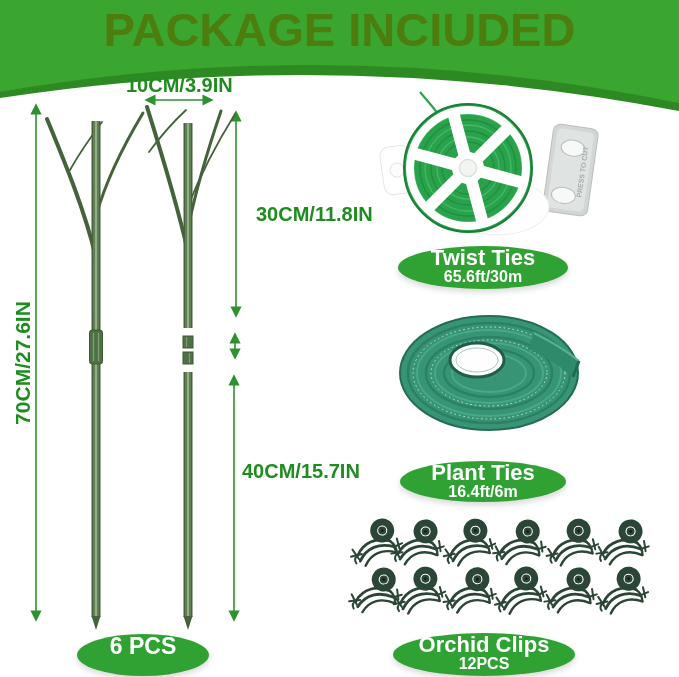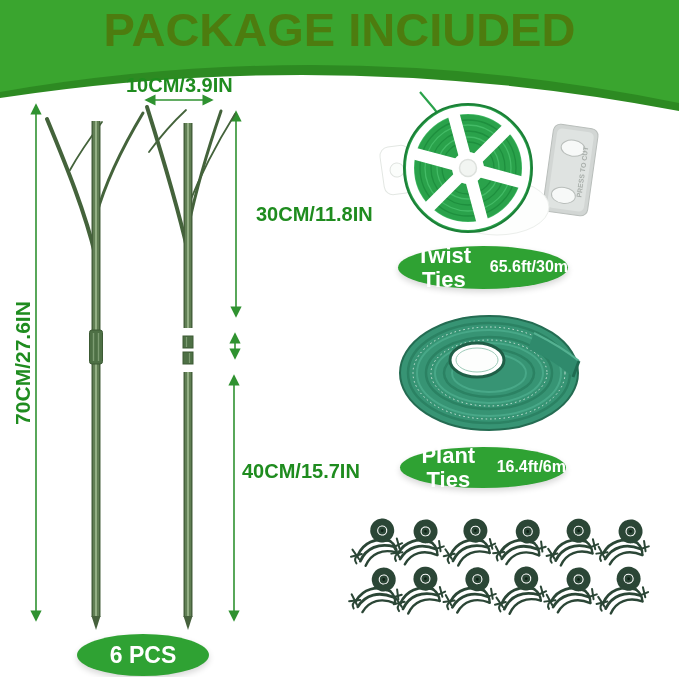--- a/index.html
+++ b/index.html
@@ -13,29 +13,29 @@
     font-size:47px;font-weight:800;color:#4d7c0f;letter-spacing:0px;white-space:nowrap;
   }
   .dim-label{
     position:absolute;color:#1f8c1f;font-weight:700;font-size:20px;white-space:nowrap;
   }
   .dim-label.vertical{
     width:150px;text-align:center;transform:rotate(-90deg);font-size:21px;
   }
   .badge{
     position:absolute;background:#2fa233;border-radius:50%;color:#ffffff;
-    display:flex;flex-direction:row;align-items:center;justify-content:center;
+    display:flex;flex-direction:column;align-items:center;justify-content:flex-start;
     text-align:center;font-weight:700;line-height:1.06;
     box-shadow:0 3px 6px rgba(0,0,0,.16);
   }
   .badge .l1{font-size:22px;}
   .badge .l2{font-size:16px;}
   #badge-6pcs{left:77px;top:634px;width:132px;height:42px;font-size:23px;}
   #badge-twist{left:398px;top:246px;width:170px;height:43px;}
-  #badge-plant{left:400px;top:447px;width:166px;height:41px;}
+  #badge-plant{left:400px;top:461px;width:166px;height:41px;}
   #badge-orchid{left:393px;top:633px;width:182px;height:43px;}
   #label-width{left:118px;top:74px;margin-left:8px;}
   #label-upper{left:243px;top:203px;margin-left:13px;}
   #label-connector{left:243px;top:339px;}
   #label-lower{left:242px;top:460px;}
   #label-height{left:-52px;top:351px;}
 </style>
 </head>
 <body>
 
@@ -207,14 +207,18 @@
   <div class="badge" id="badge-twist">
     <span class="l1">Twist Ties</span>
     <span class="l2">65.6ft/30m</span>
   </div>
 
   <div class="badge" id="badge-plant">
     <span class="l1">Plant Ties</span>
     <span class="l2">16.4ft/6m</span>
   </div>
 
+  <div class="badge" id="badge-orchid">
+    <span class="l1">Orchid Clips</span>
+    <span class="l2">12PCS</span>
+  </div>
 
 </div>
 
 </body></html>

